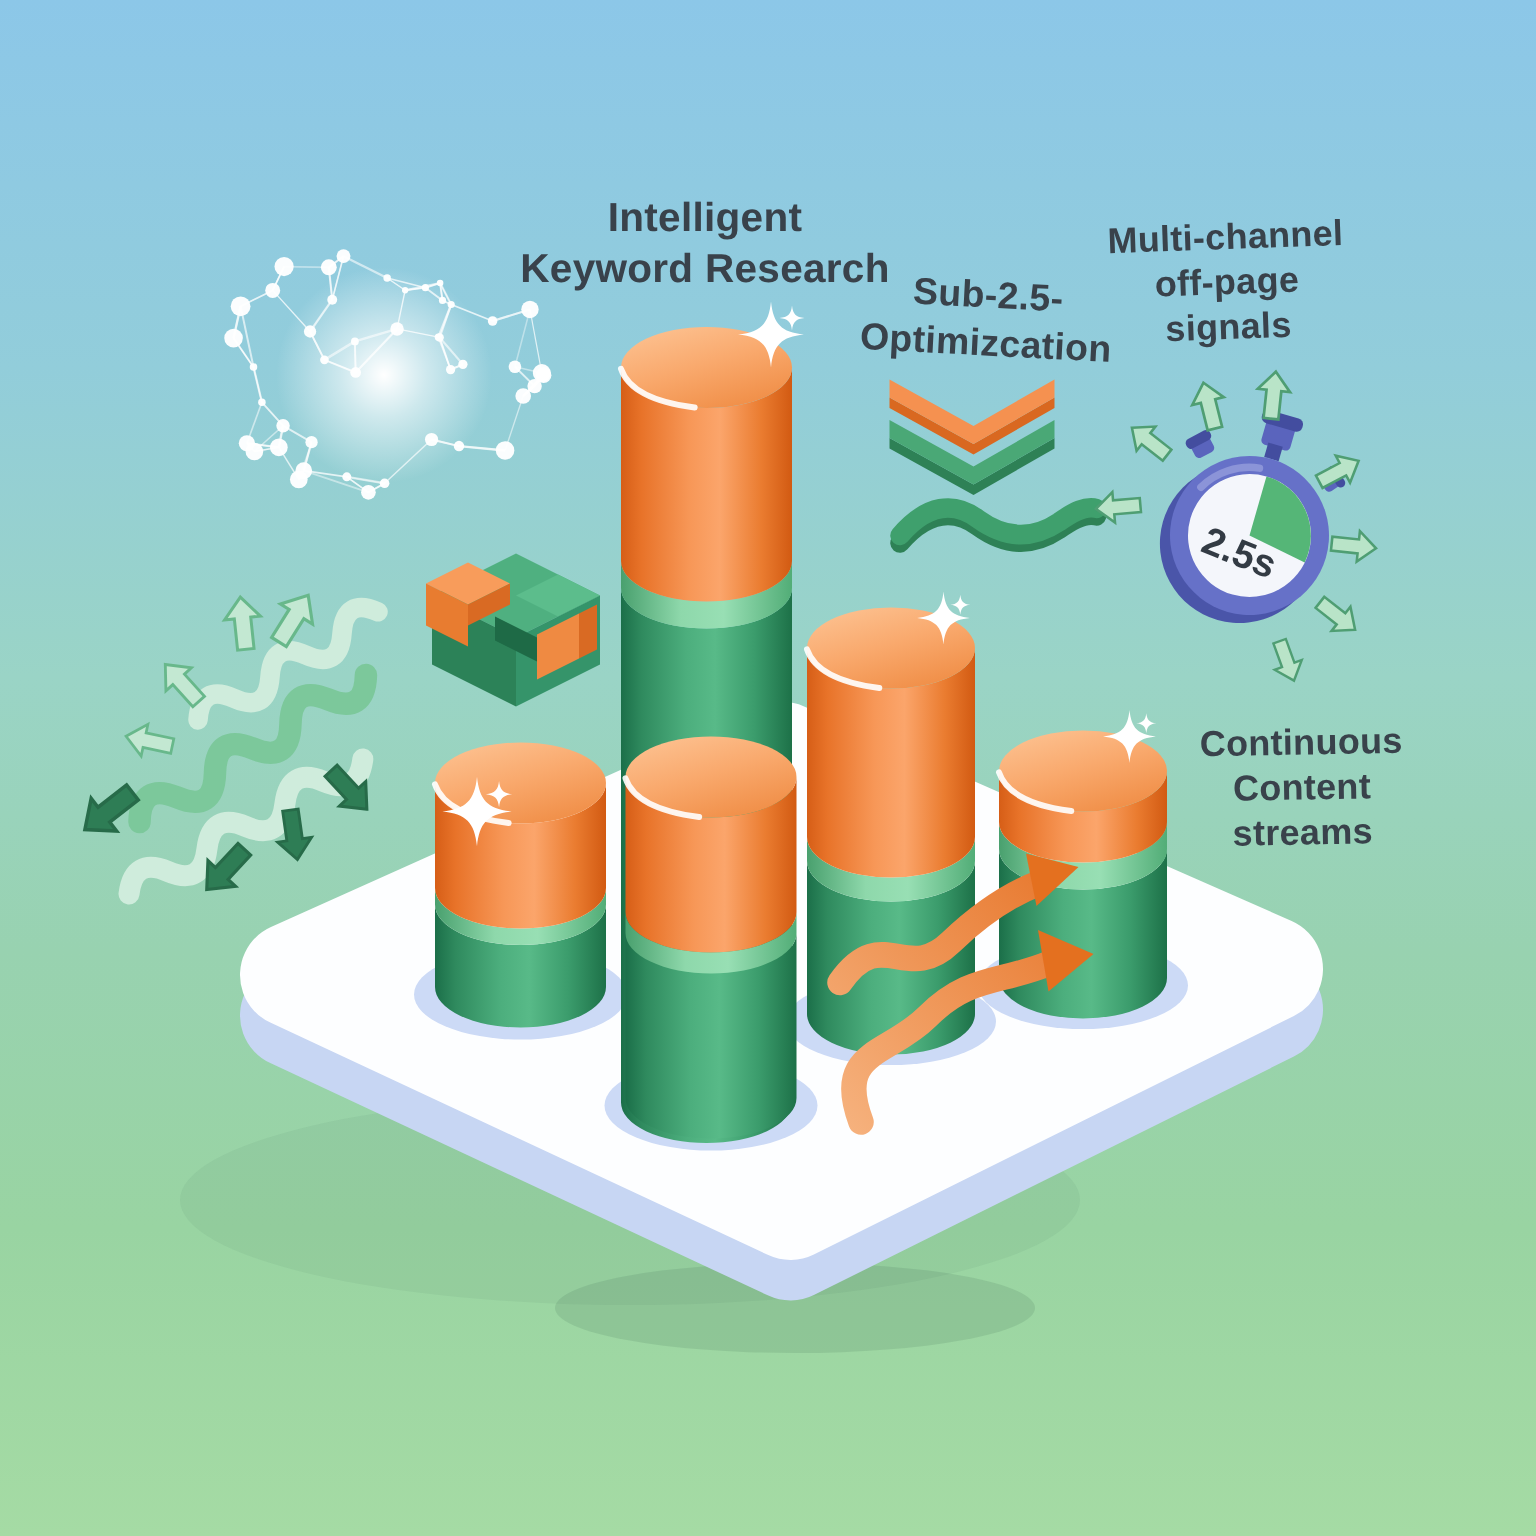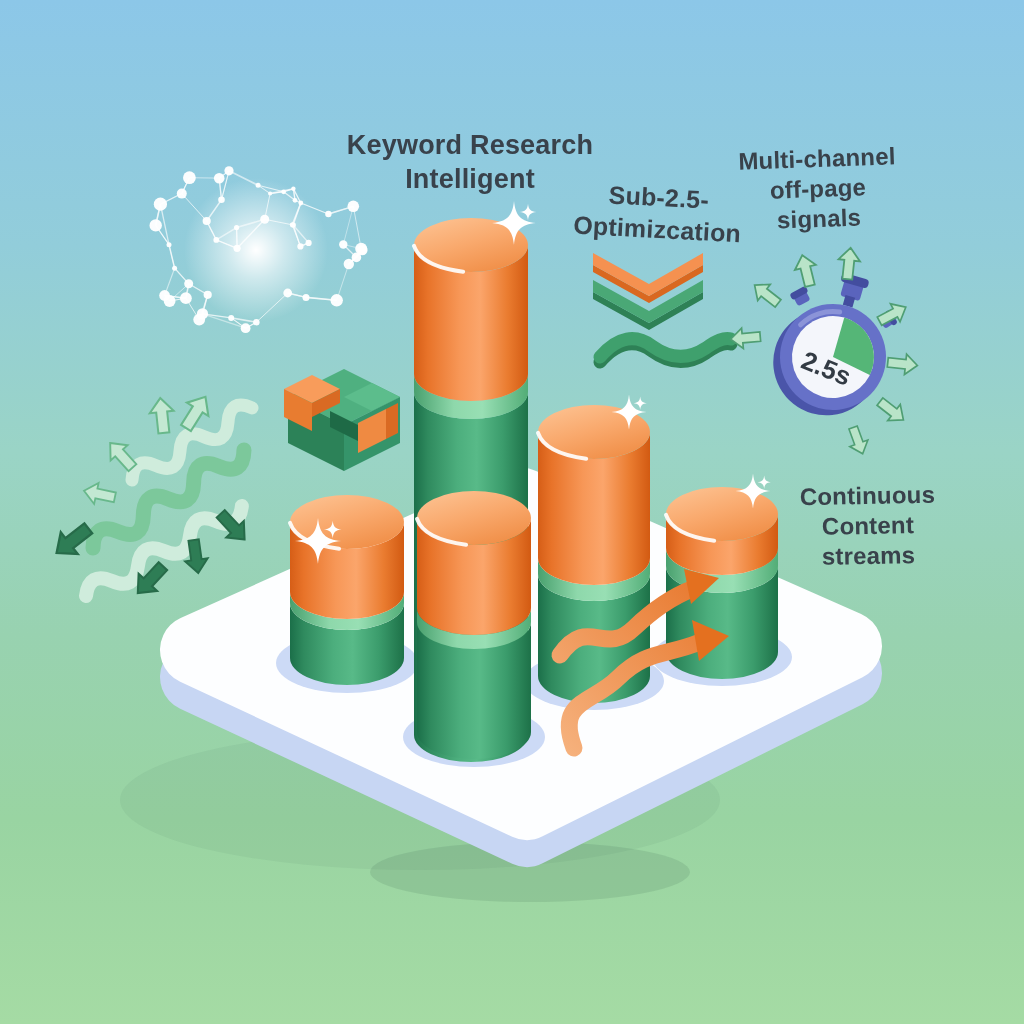--- a/index.html
+++ b/index.html
@@ -369,22 +369,22 @@
           <use href="#sparklePath" transform="translate(14,-11) scale(0.38)" fill="#ffffff"></use>
         </g>
         <g transform="translate(753,491) scale(0.8)">
           <use href="#sparklePath" fill="#ffffff"></use>
           <use href="#sparklePath" transform="translate(14,-11) scale(0.38)" fill="#ffffff"></use>
         </g>
       </g>
 </svg>
 
 <div class="lbl" style="left:470px;top:128px;font-size:27px;transform:translateX(-50%);">
+  <span>Intelligent</span>
   <span>Keyword Research</span>
-  <span>Intelligent</span>
 </div>
 <div class="lbl" style="left:658px;top:182px;font-size:25px;transform:translateX(-50%) rotate(3deg);">
   <span>Sub-2.5-</span>
   <span>Optimizcation</span>
 </div>
 <div class="lbl" style="left:818px;top:144px;font-size:24px;transform:translateX(-50%) rotate(-2deg);">
   <span>Multi-channel</span>
   <span>off-page</span>
   <span>signals</span>
 </div>

